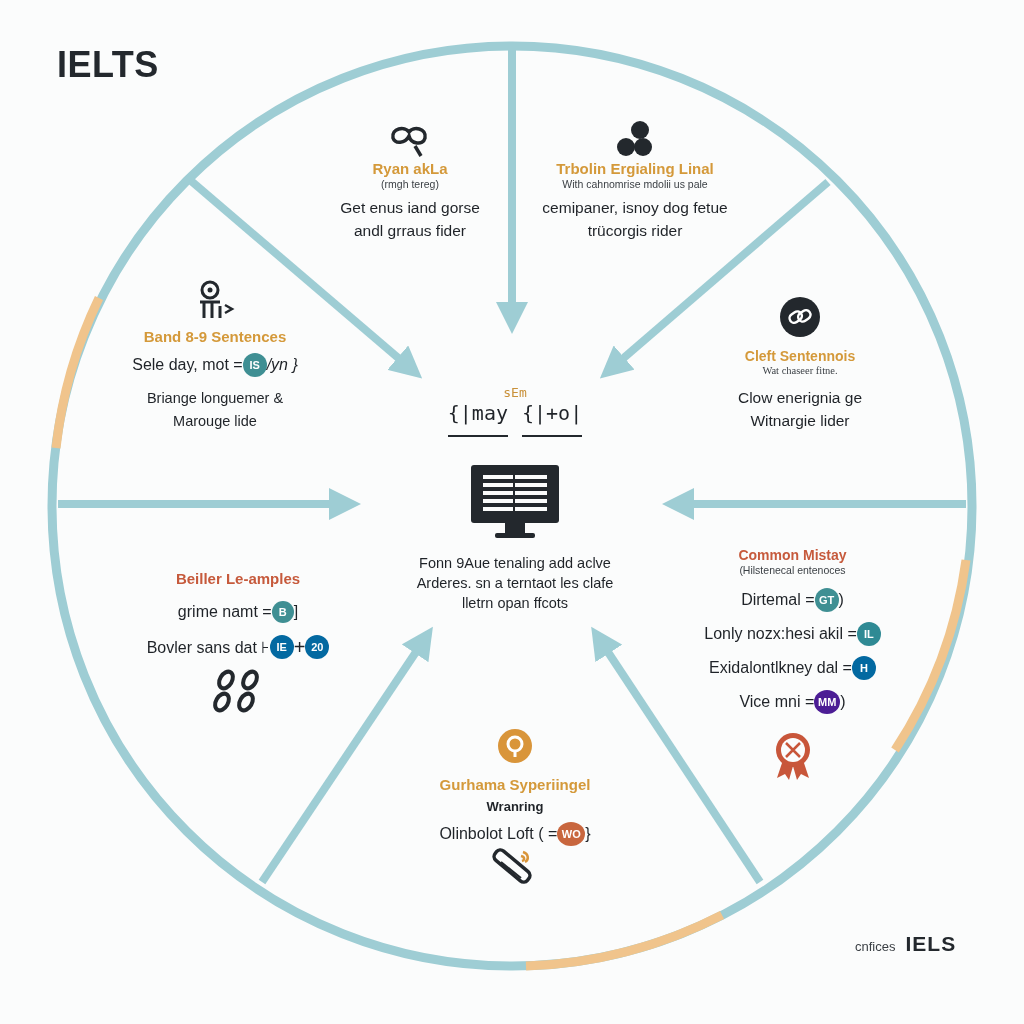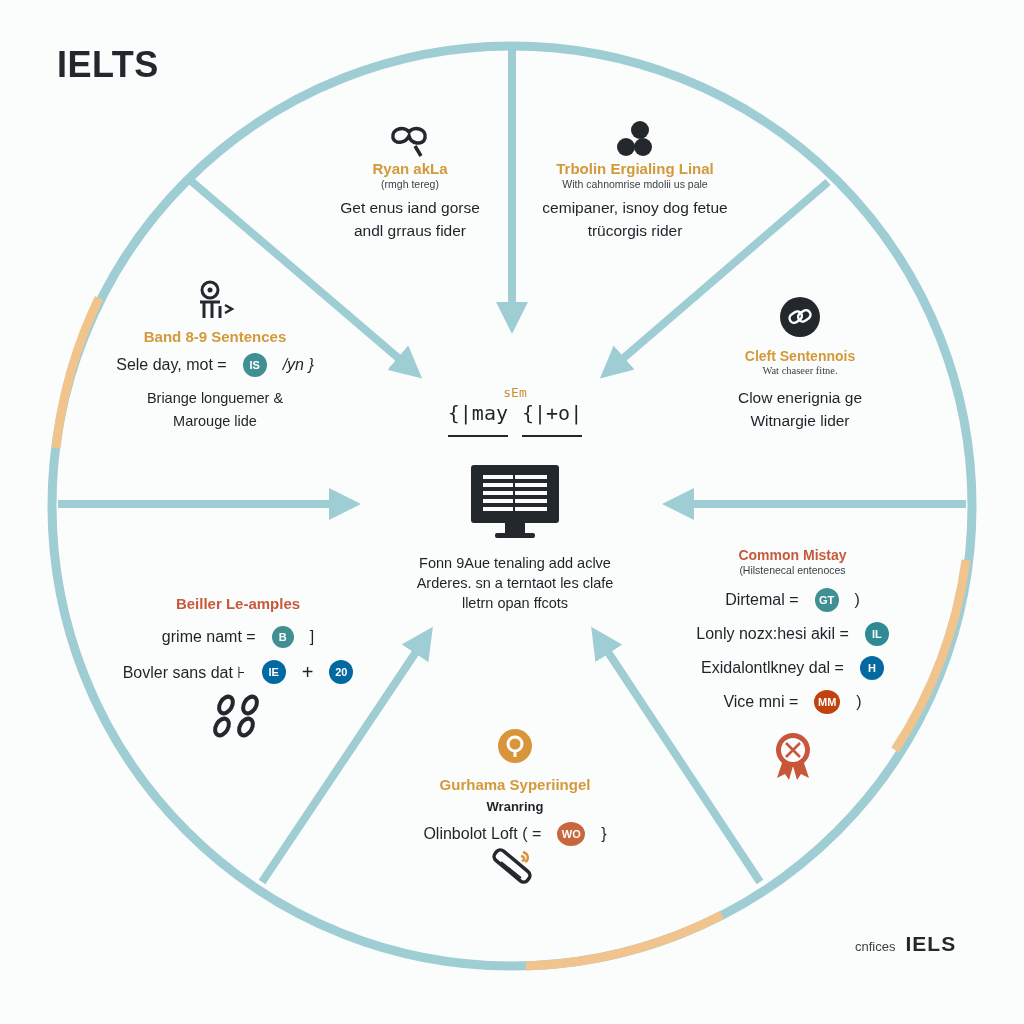--- a/index.html
+++ b/index.html
@@ -17,29 +17,29 @@
     .footer { left: 855px; top: 932px; display: flex; align-items: baseline; gap: 10px; }
     .footer .small { font-size: 13px; color: #3a3f44; }
     .footer .big { font-size: 21px; font-weight: 700; color: #23282d; letter-spacing: 1px; }
 
     .block { text-align: center; }
     .head { font-size: 15px; font-weight: 600; }
     .sub { font-size: 10.5px; color: #3a3f44; margin-top: 1px; }
     .body { font-size: 15.5px; color: #1f2328; line-height: 23px; }
     .gold { color: #d4993a; }
     .rust { color: #c65a3c; }
-    .line { font-size: 16px; color: #1f2328; display: flex; align-items: center; justify-content: center; gap: 16px; white-space: nowrap; }
+    .line { font-size: 16px; color: #1f2328; display: flex; align-items: center; justify-content: center; gap: 0; white-space: nowrap; }
     .badge {
       display: inline-flex; align-items: center; justify-content: center;
       width: 24px; height: 24px; border-radius: 50%; font-size: 11px; font-weight: 700; color: #fff;
     }
     .b-teal { background: #3f8f93; }
     .b-teal2 { background: #2f8a94; }
     .b-grey { background: #0369a1; }
-    .b-orange { background: #c2410c; }
+    .b-orange { background: #4c1d95; }
     .b-rust { background: #c8663e; }
     .icon-box { display: flex; justify-content: center; }
   </style>
 </head>
 <body>
 
 <svg class="diagram" viewBox="0 0 1024 1024">
   <defs>
     <marker id="arrowhead" markerWidth="4" markerHeight="4" refX="2" refY="2" orient="auto" markerUnits="strokeWidth">
       <path d="M0,0 L4,2 L0,4 Z" fill="#9ecdd4"></path>
@@ -154,21 +154,21 @@
       <rect x="26" y="70" width="40" height="5" rx="2" fill="#23282d"></rect>
     </svg>
   </div>
   <div class="body" style="margin-top:12px; font-size:14.5px; line-height:20px;">
     <div>Fonn 9Aue tenaling add aclve</div>
     <div>Arderes. sn a terntaot les clafe</div>
     <div>lletrn opan ffcots</div>
   </div>
 </div>
 
-<div class="abs block" style="left:118px; top:595px; width:240px;text-align:center;">
+<div class="abs block" style="left:118px; top:570px; width:240px;text-align:center;">
   <div class="head rust">Beiller Le-amples</div>
   <div class="line" style="margin-top:14px;">
     <span>grime namt =</span>
     <span class="badge b-teal" style="width:22px;height:22px;">B</span>
     <span>]</span>
   </div>
   <div class="line" style="margin-top:12px;">
     <span>Bovler sans dat ⊦</span>
     <span class="badge b-grey">IE</span>
     <span style="font-size:20px;">+</span>

